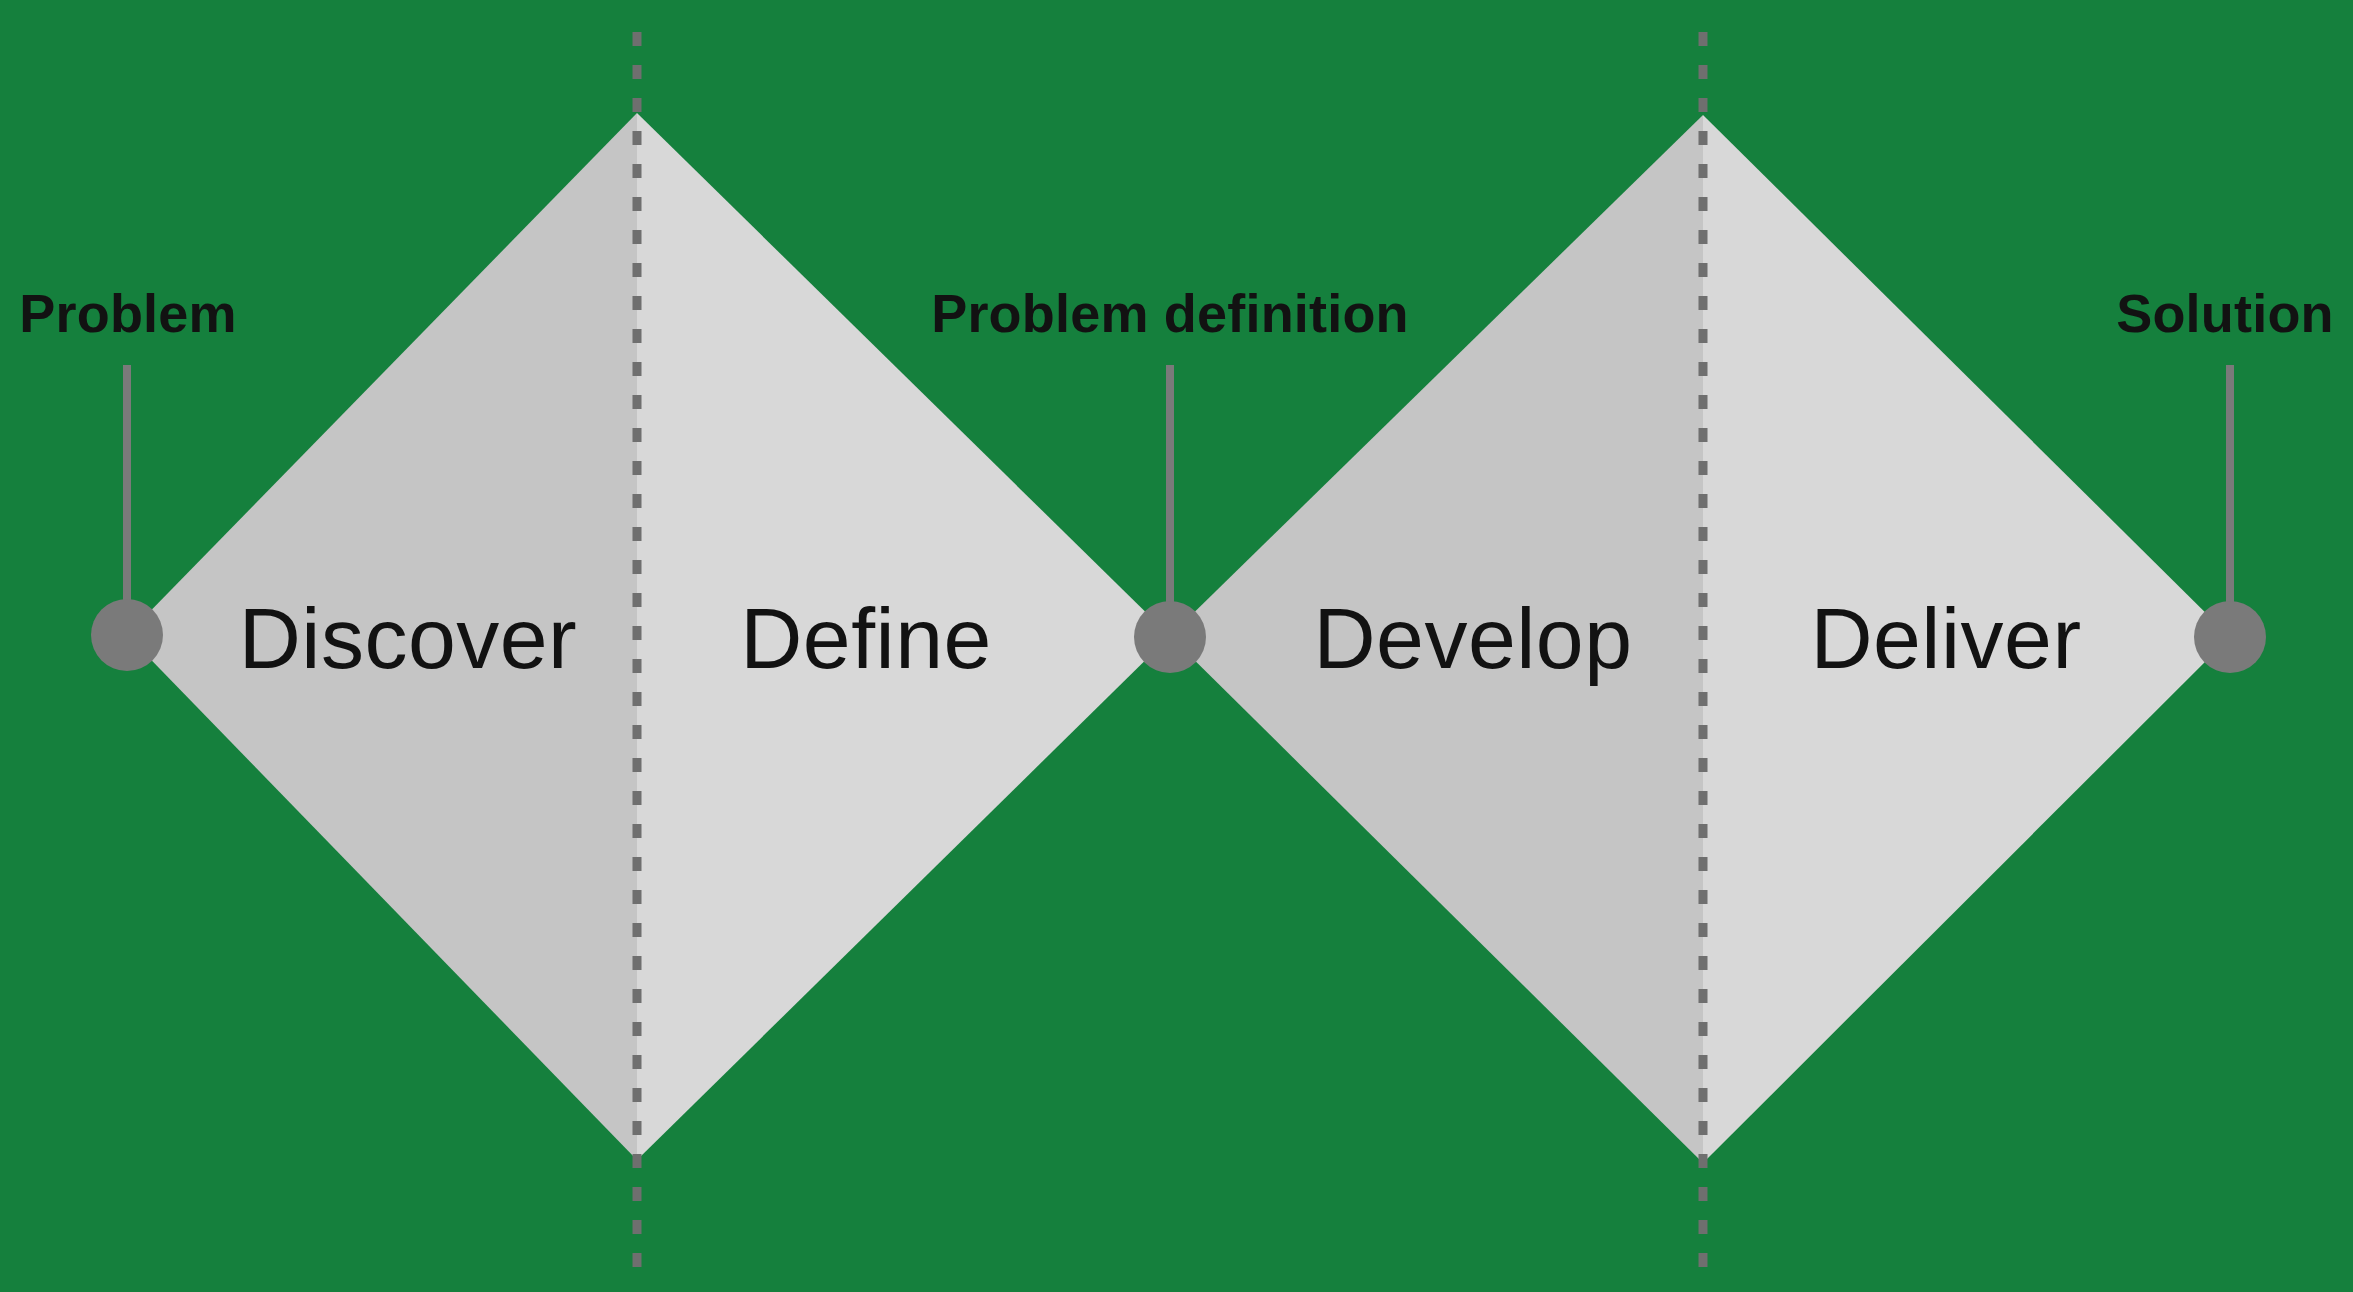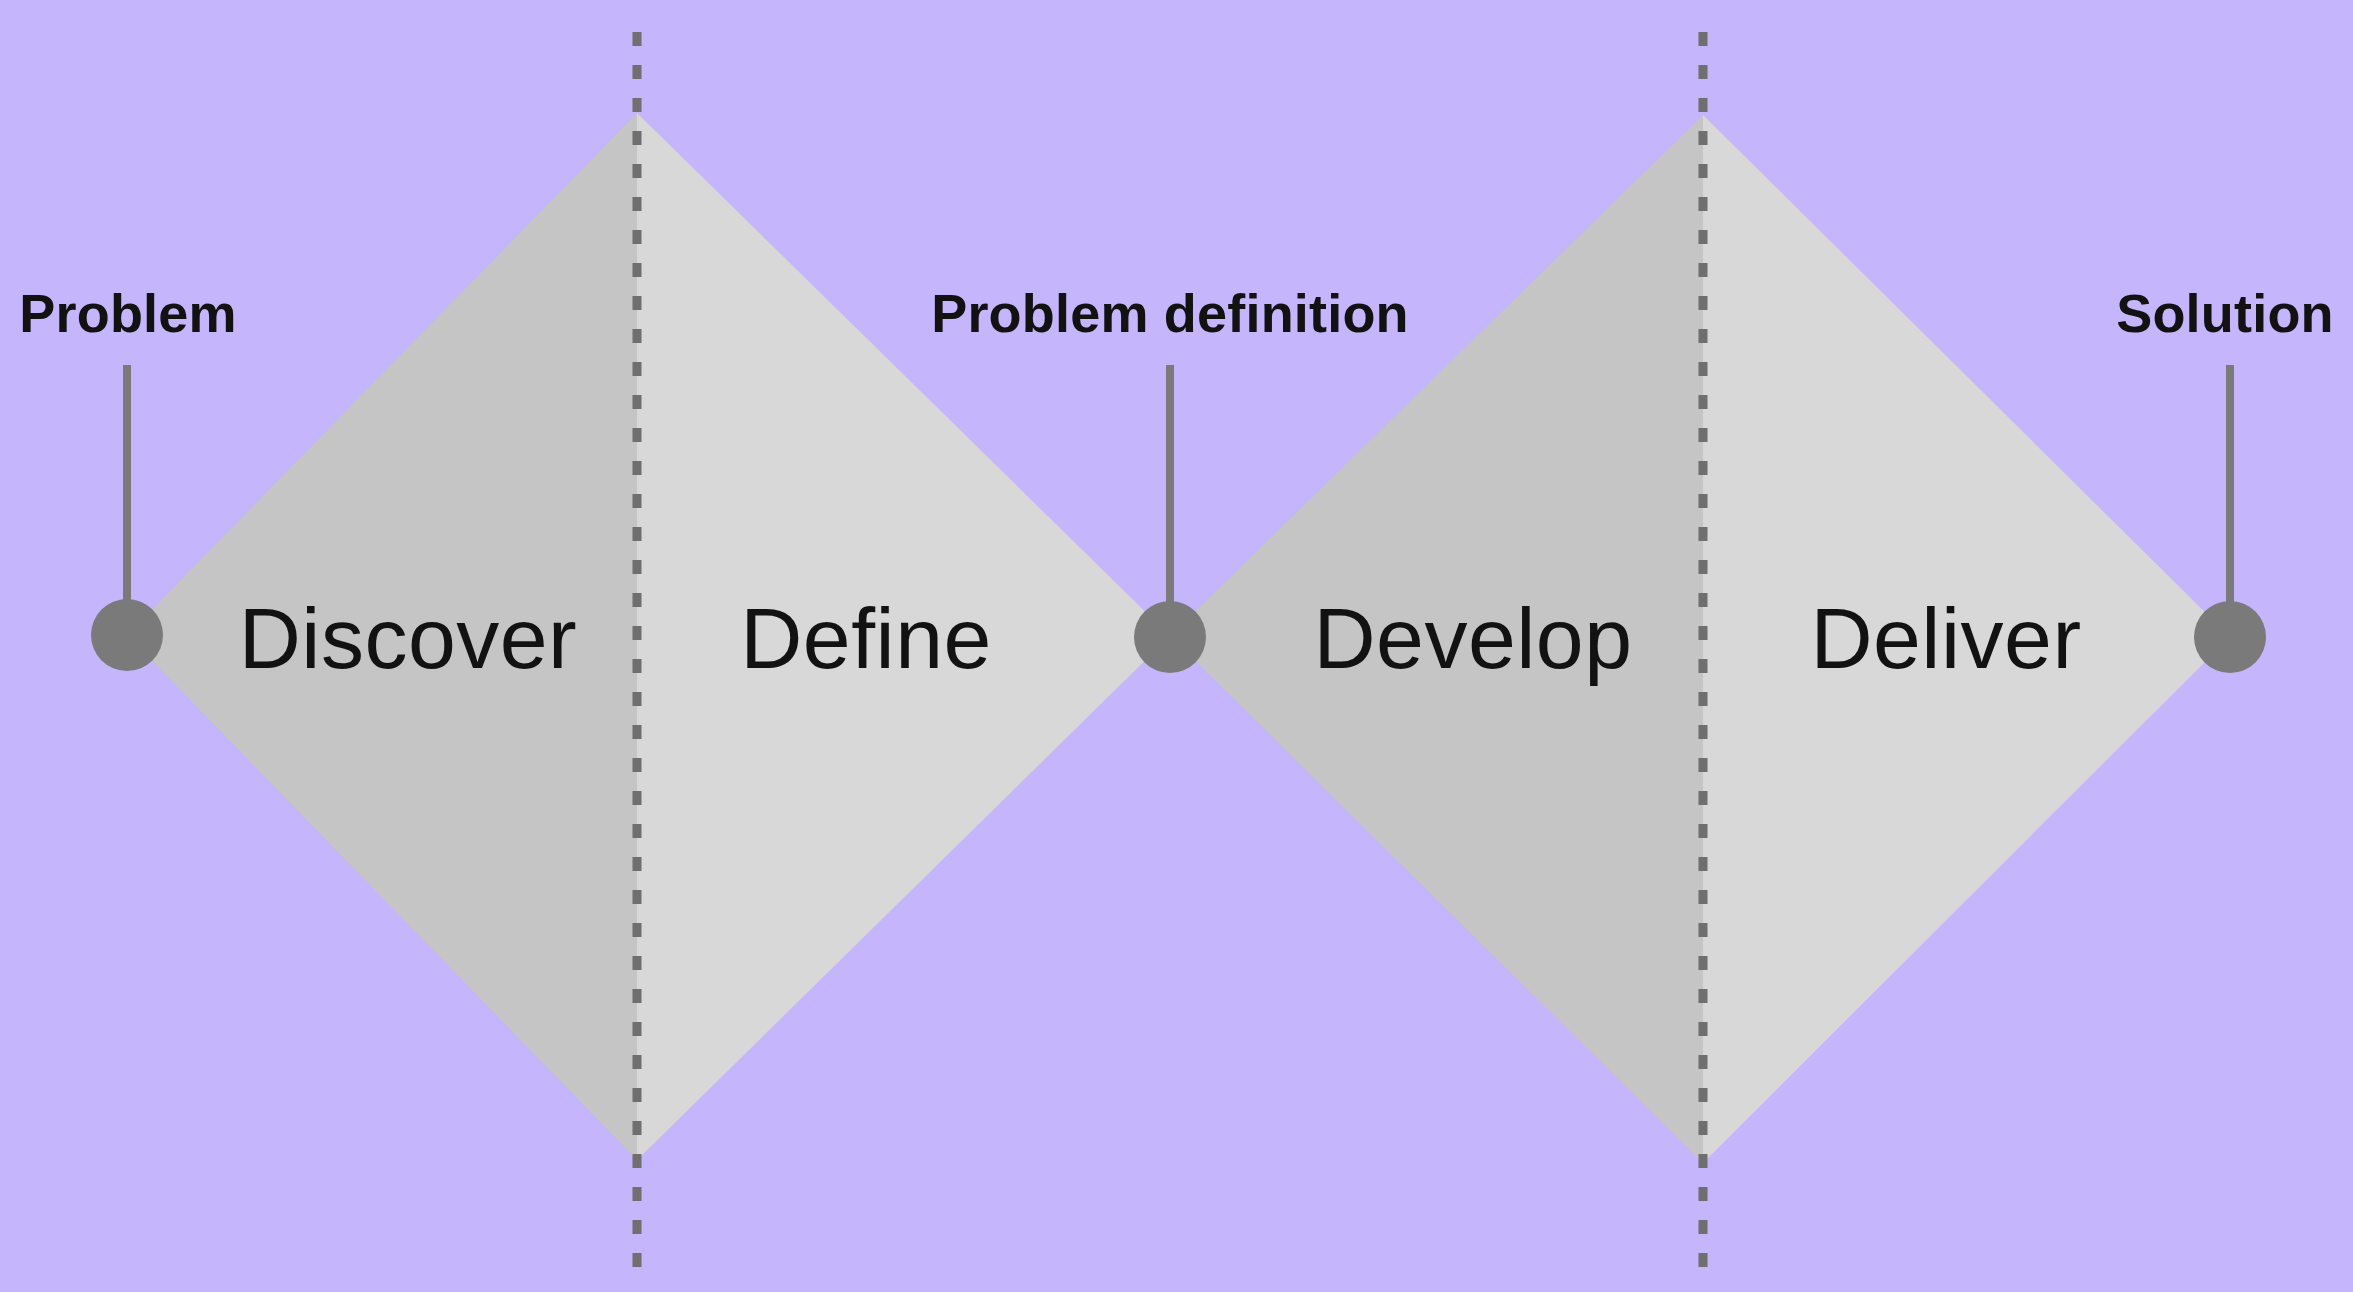--- a/index.html
+++ b/index.html
@@ -4,21 +4,21 @@
 <style>
   html, body {
     margin: 0;
     padding: 0;
     background: #ffffff;
   }
   .stage {
     position: relative;
     width: 2353px;
     height: 1292px;
-    background: #c4b5fd;
+    background: #15803d;
     overflow: hidden;
     font-family: "Liberation Sans", sans-serif;
   }
   svg { display: block; }
   .phase-label {
     font-family: "Liberation Sans", sans-serif;
     font-size: 86px;
     font-weight: 400;
     letter-spacing: 0.5px;
   }

